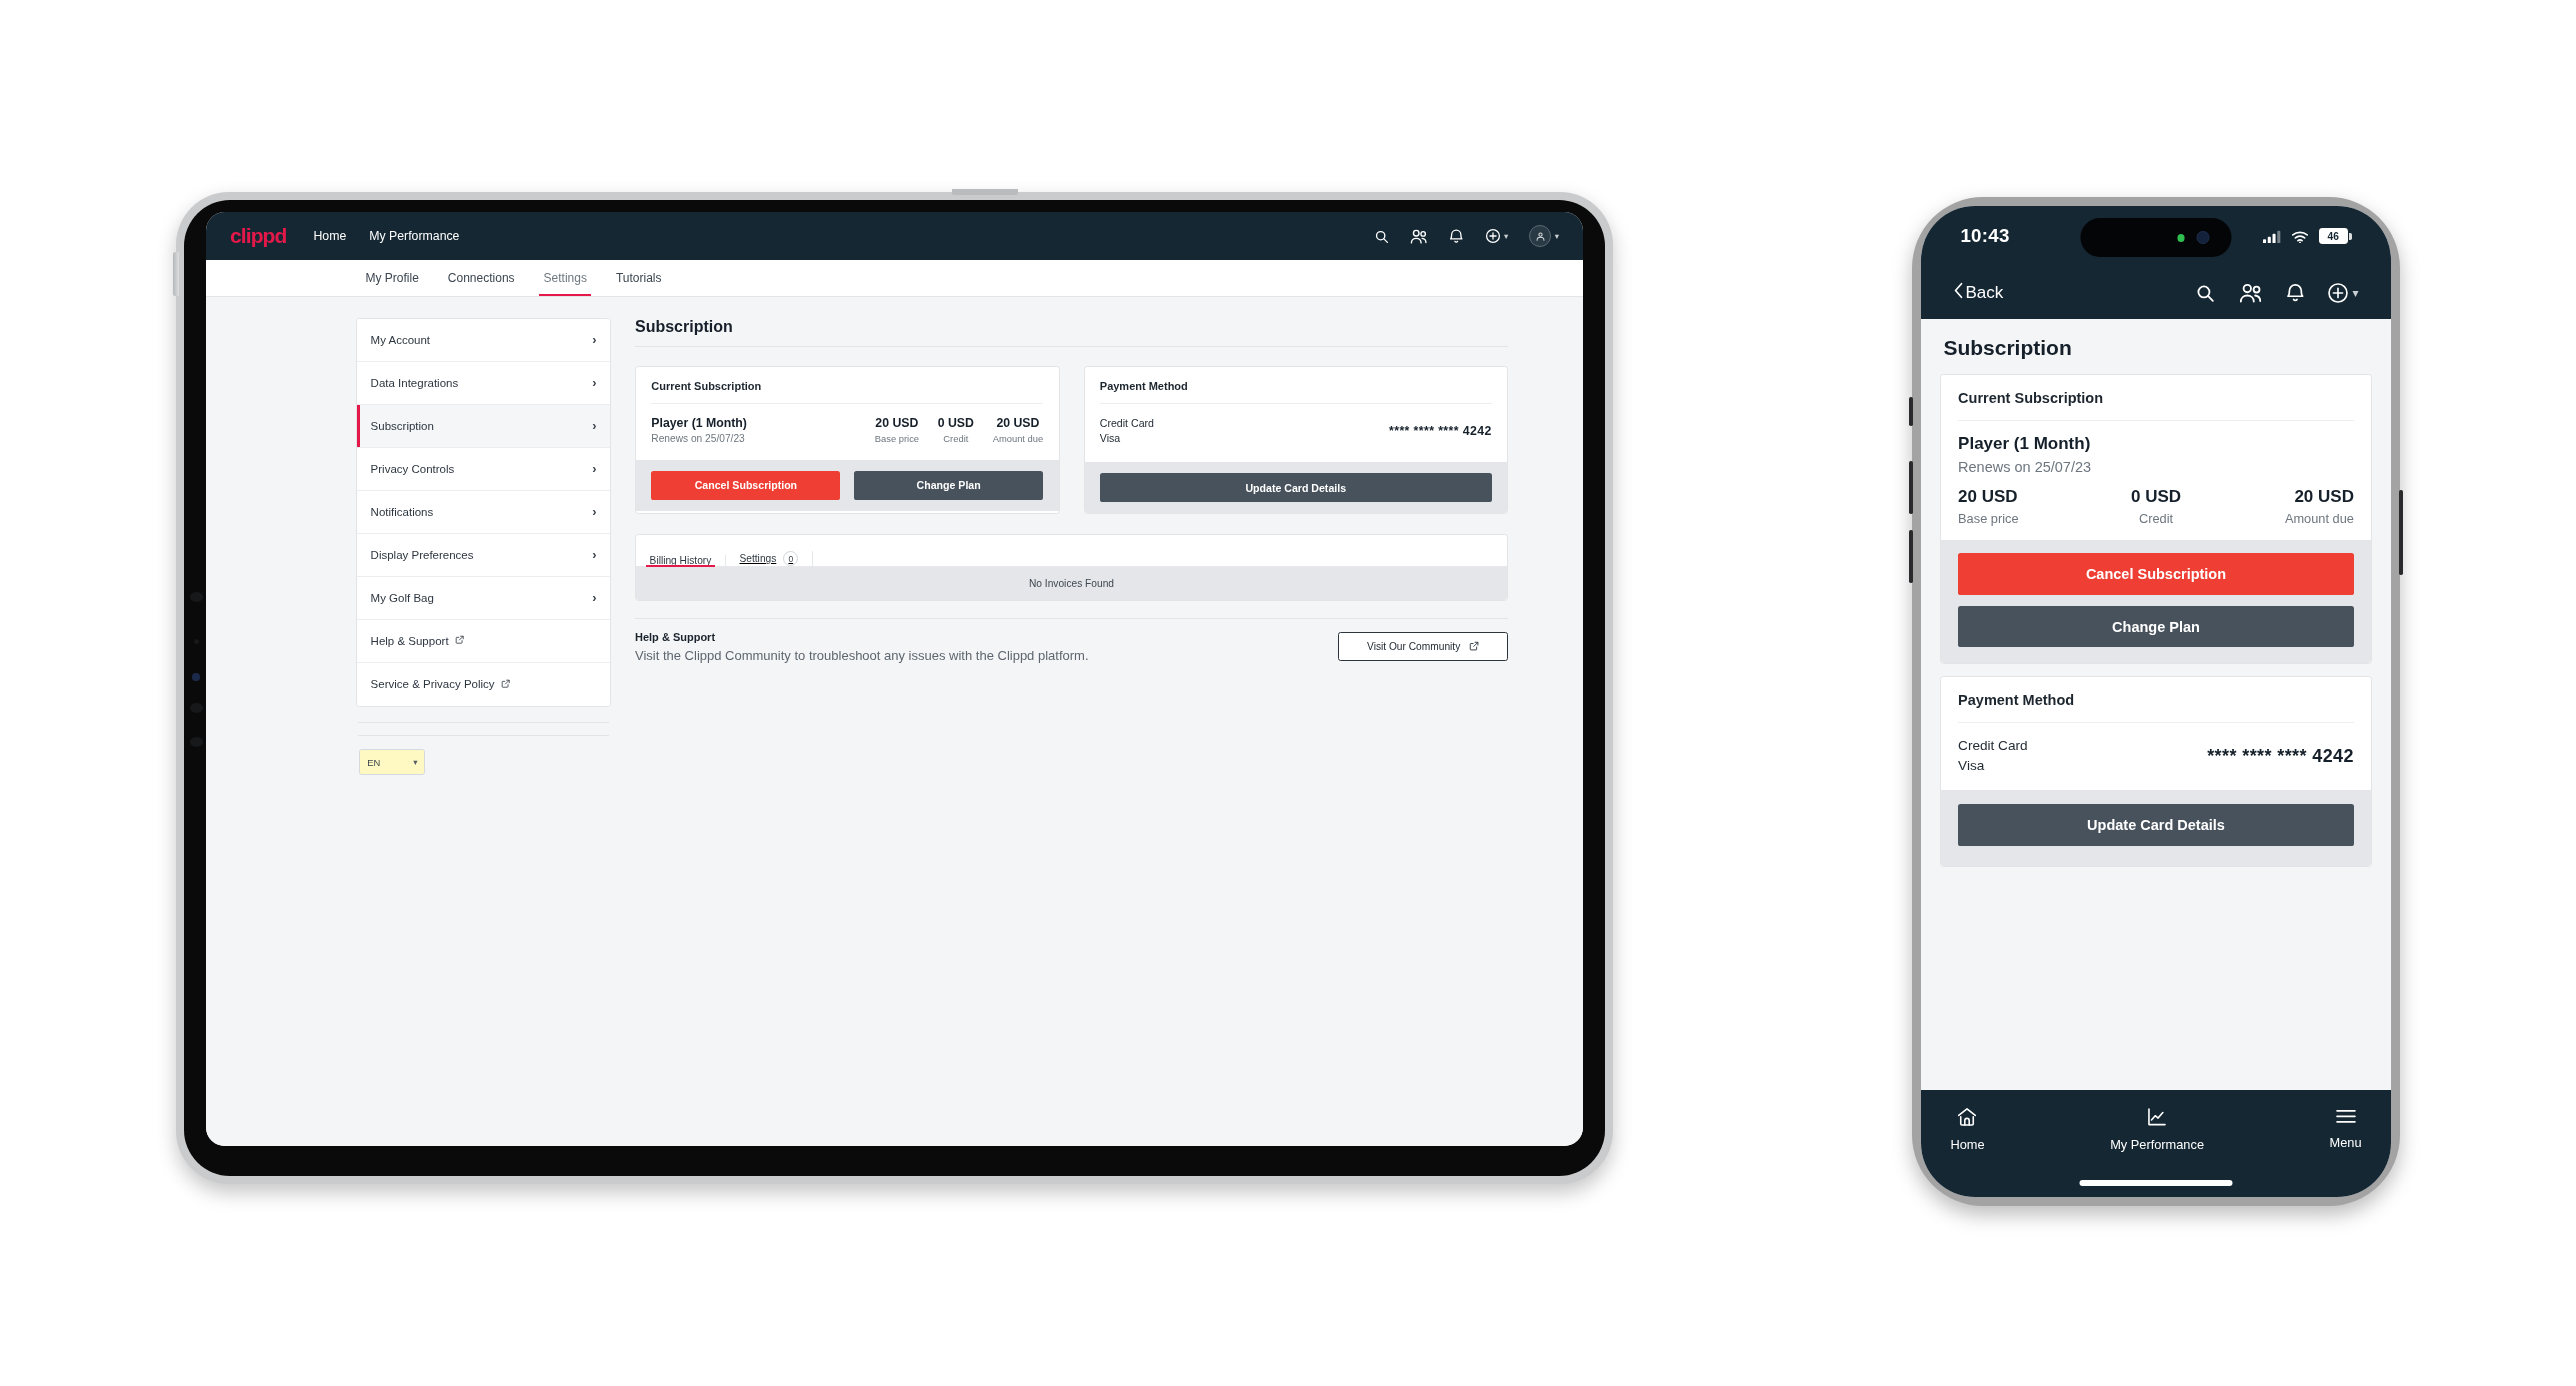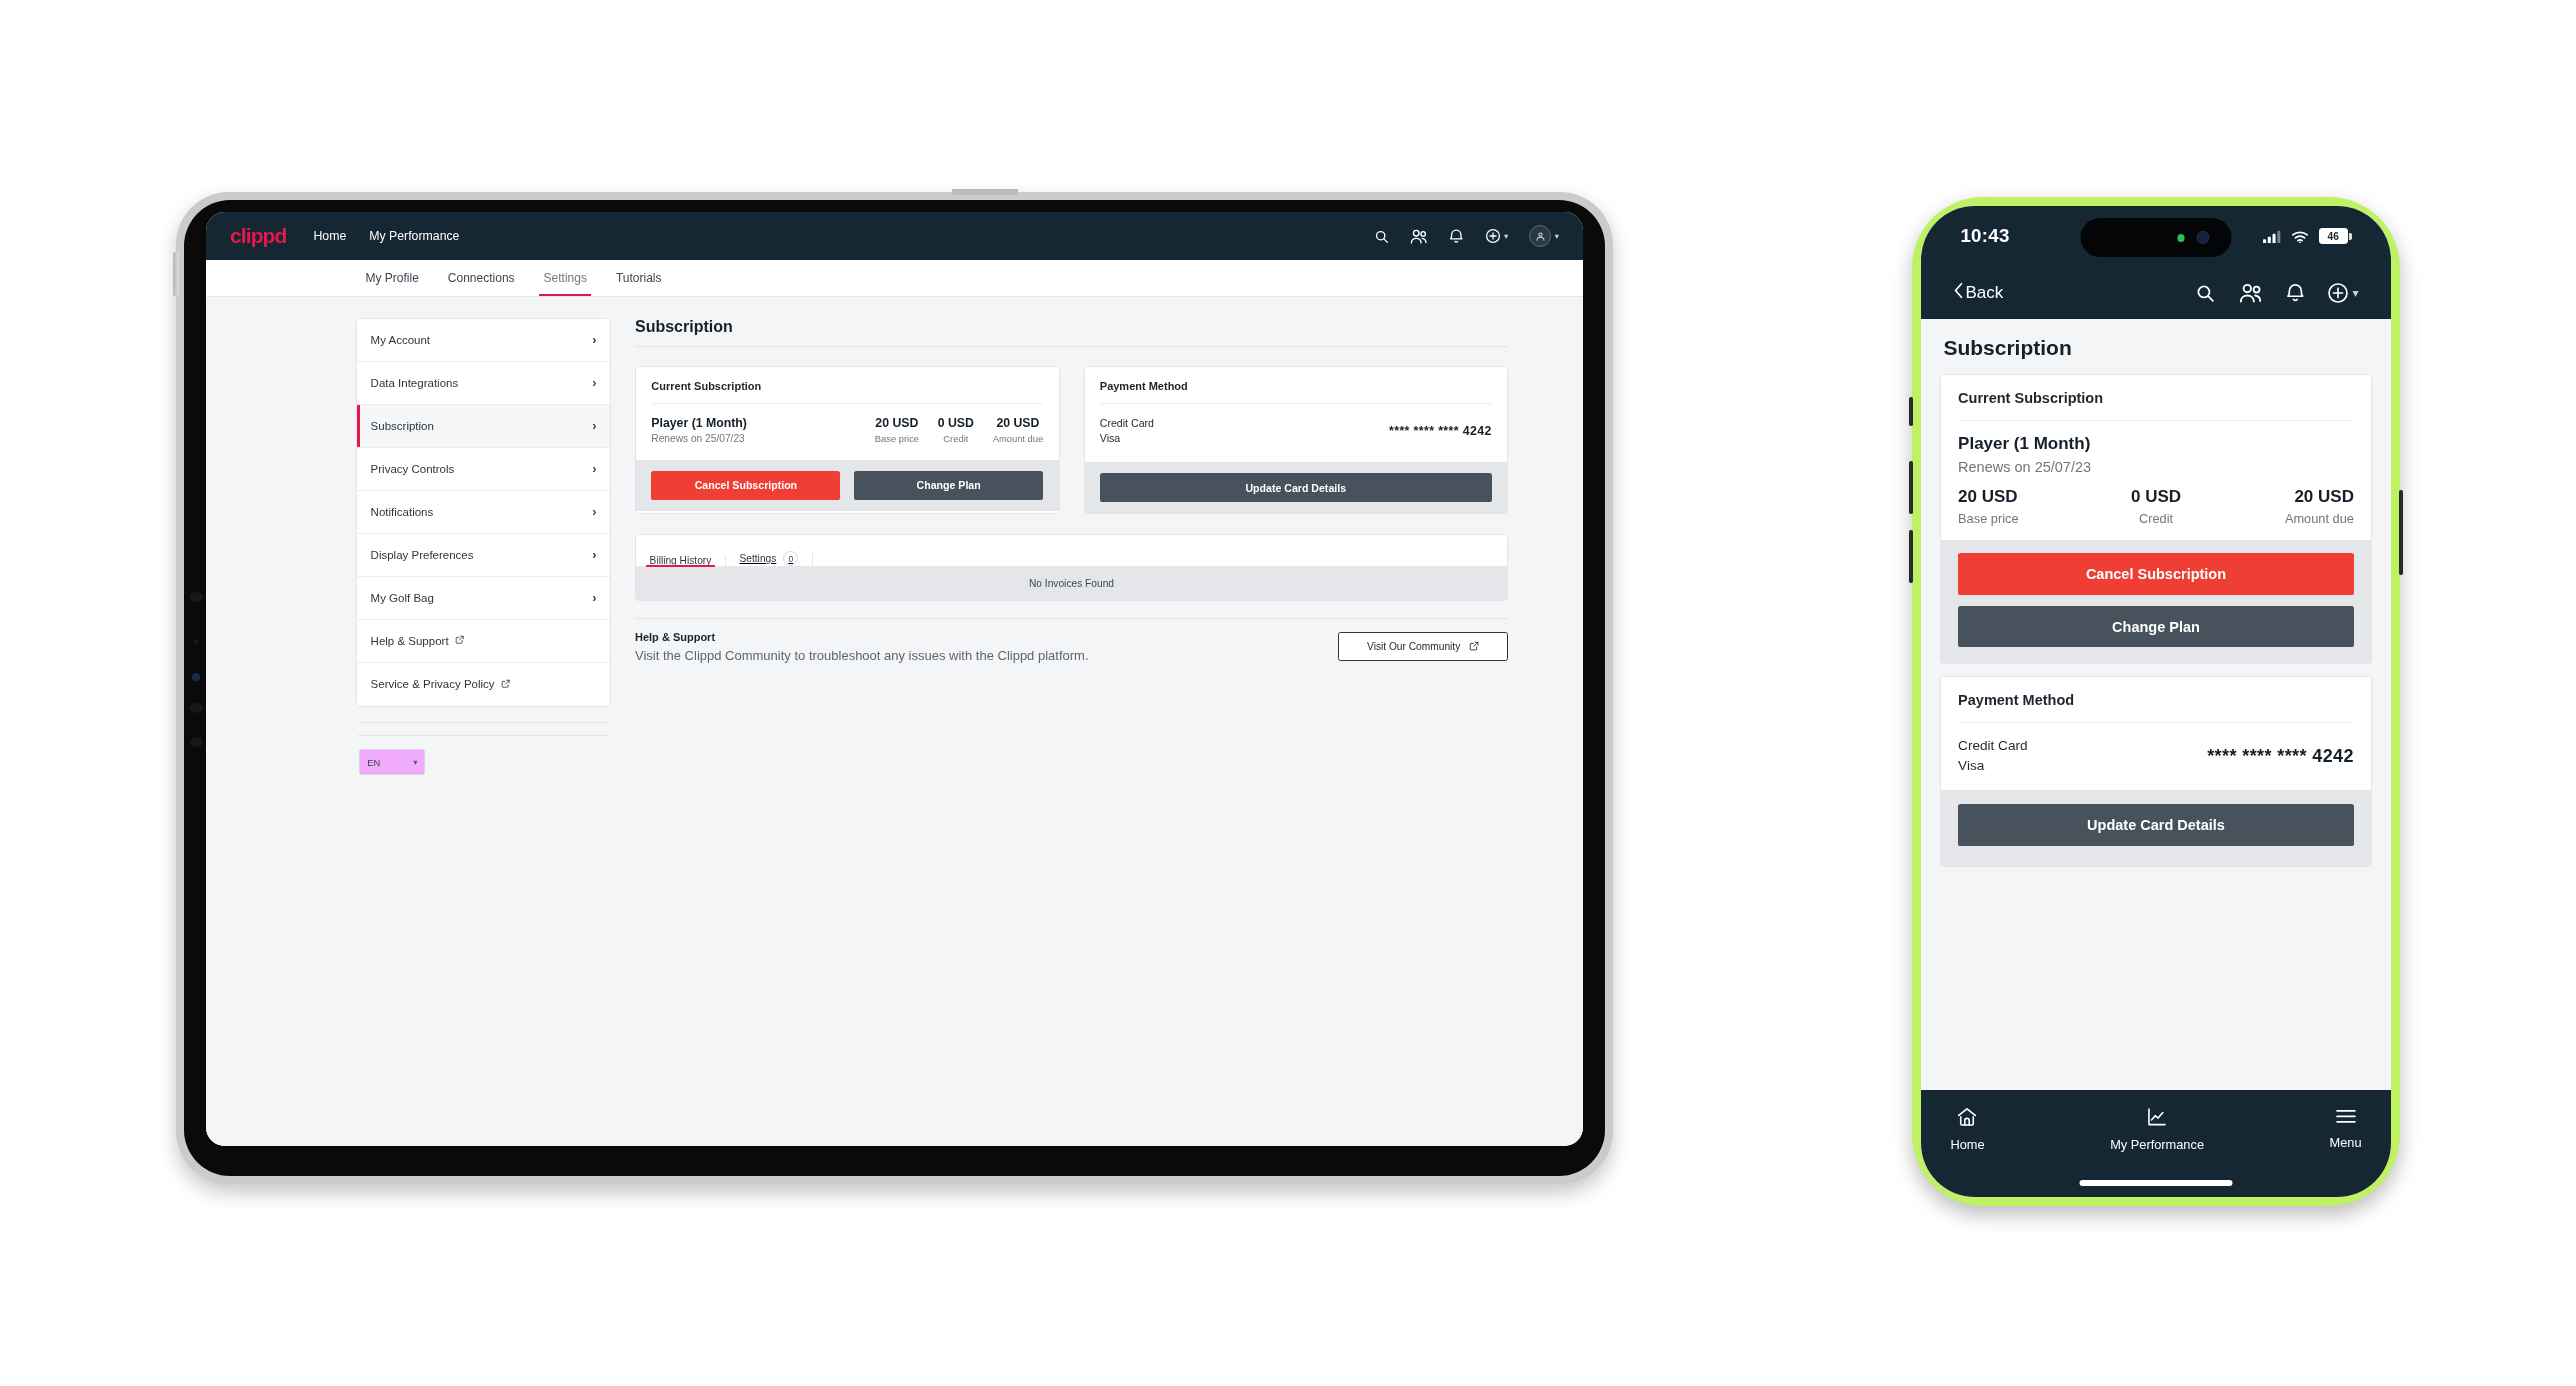--- a/index.html
+++ b/index.html
@@ -102,21 +102,21 @@
   .t-menu-label { flex: 1; display: flex; align-items: center; gap: 6px; }
   .chev { color: #3a434c; font-size: 12.8px; font-weight: 600; }
   .extlink { display: inline-block; }
 
   .t-divider { height: 0.9px; background: #e2e4e7; margin: 15.3px 1.7px 0 1.7px; }
   .t-versions { padding: 12px 3.4px 0 3.4px; }
   .t-versions div { font-size: 9px; color: #8c949c; line-height: 1.65; }
   .t-divider2 { height: 0.9px; background: #e2e4e7; margin: 12px 1.7px 0 1.7px; }
   .t-lang {
     margin: 13.6px 3.4px 0 3.4px; width: 66px; height: 26px;
-    background: #f0abfc; border: 0.9px solid #d6d9dd; border-radius: 2.6px;
+    background: #fef9c3; border: 0.9px solid #d6d9dd; border-radius: 2.6px;
     display: flex; align-items: center; padding: 0 6.8px;
     font-size: 9.4px; color: #3c444c;
   }
   .t-lang .caret2 { margin-left: auto; font-size: 8.5px; color: #555d65; }
 
   
   .t-main { flex: 1; padding: 0 75px 0 24px; }
   .t-main-title { font-size: 16px; font-weight: 700; color: #17202a; padding-bottom: 10.2px; }
   .t-main-rule { height: 0.9px; background: #e2e4e7; margin-bottom: 18.7px; }
 
@@ -180,21 +180,21 @@
     margin-left: auto; width: 170px; height: 29px;
     border: 0.9px solid #2c353e; border-radius: 2.6px; background: #fff;
     display: flex; align-items: center; justify-content: center; gap: 8.5px;
     font-size: 10.2px; color: #222b33; cursor: pointer;
   }
 
   
   .phone-outer {
     position: absolute; left: 1912px; top: 197px;
     width: 488px; height: 1009px;
-    background: #bef264;
+    background: #a3a3a3;
     border-radius: 71px;
     box-shadow: 0 8.5px 20.4px rgba(0,0,0,0.26);
   }
   .phone-bezel {
     position: absolute; left: 9.4px; top: 9.4px; right: 9.4px; bottom: 9.4px;
     background: #0b0b0d; border-radius: 63px;
   }
   .phone-screen {
     position: absolute; left: 9.4px; top: 9.4px; right: 9.4px; bottom: 9.4px;
     background: #f4f5f7; border-radius: 54px; overflow: hidden;

